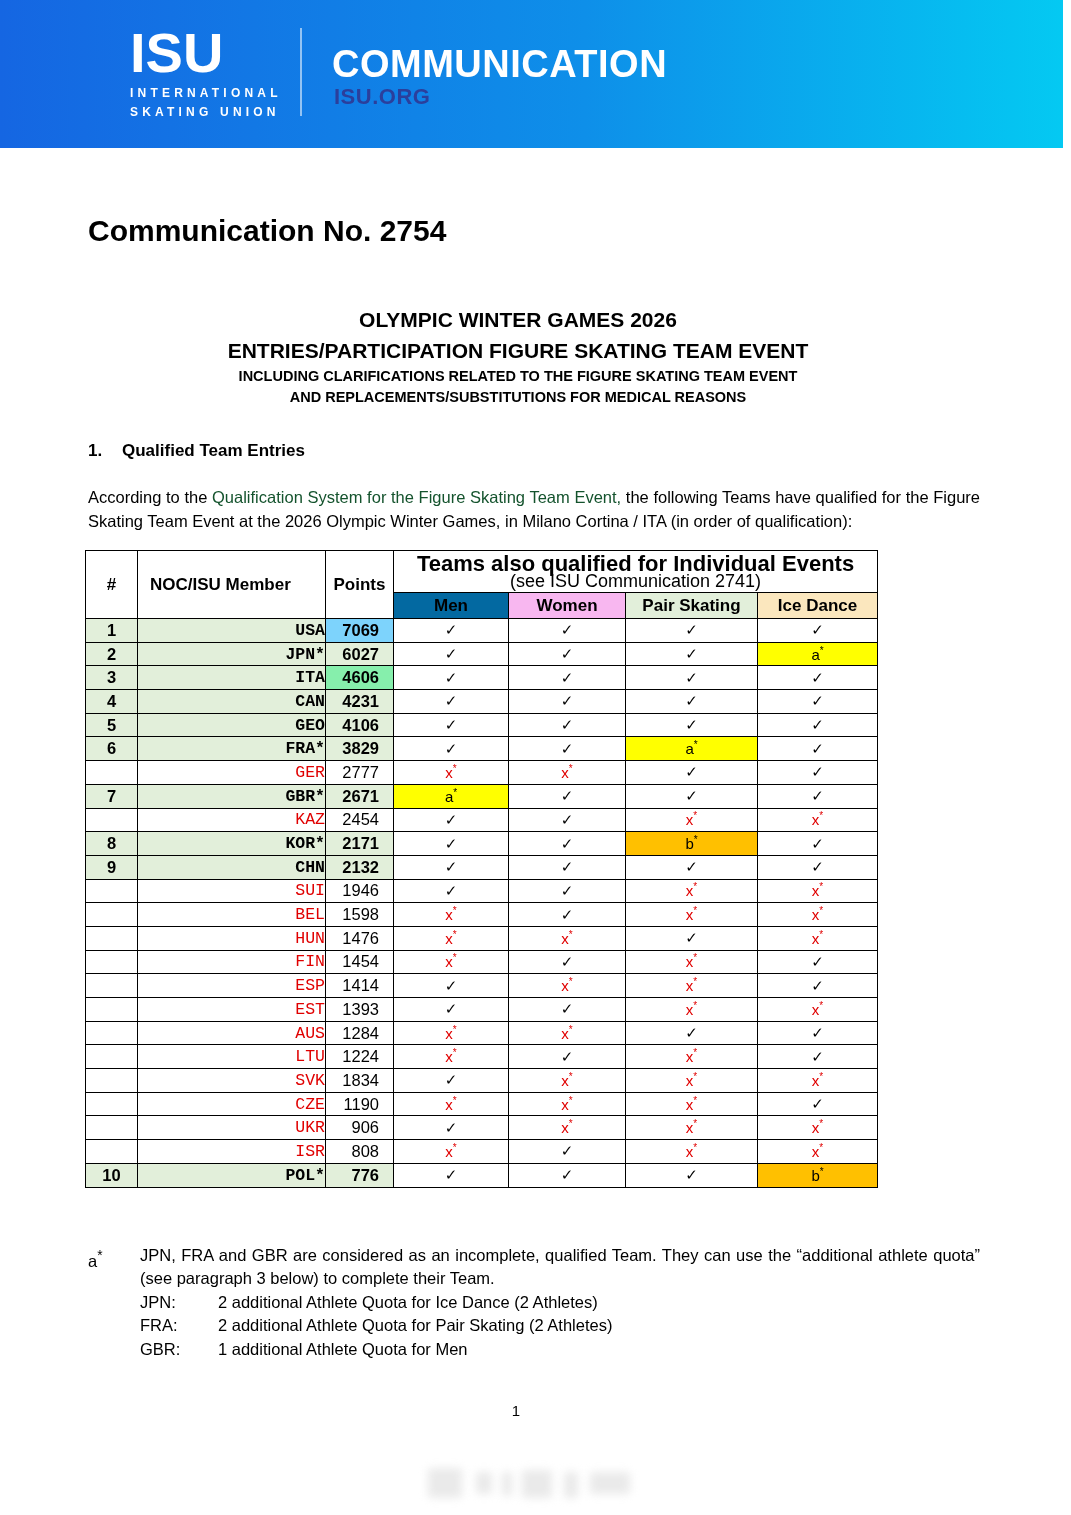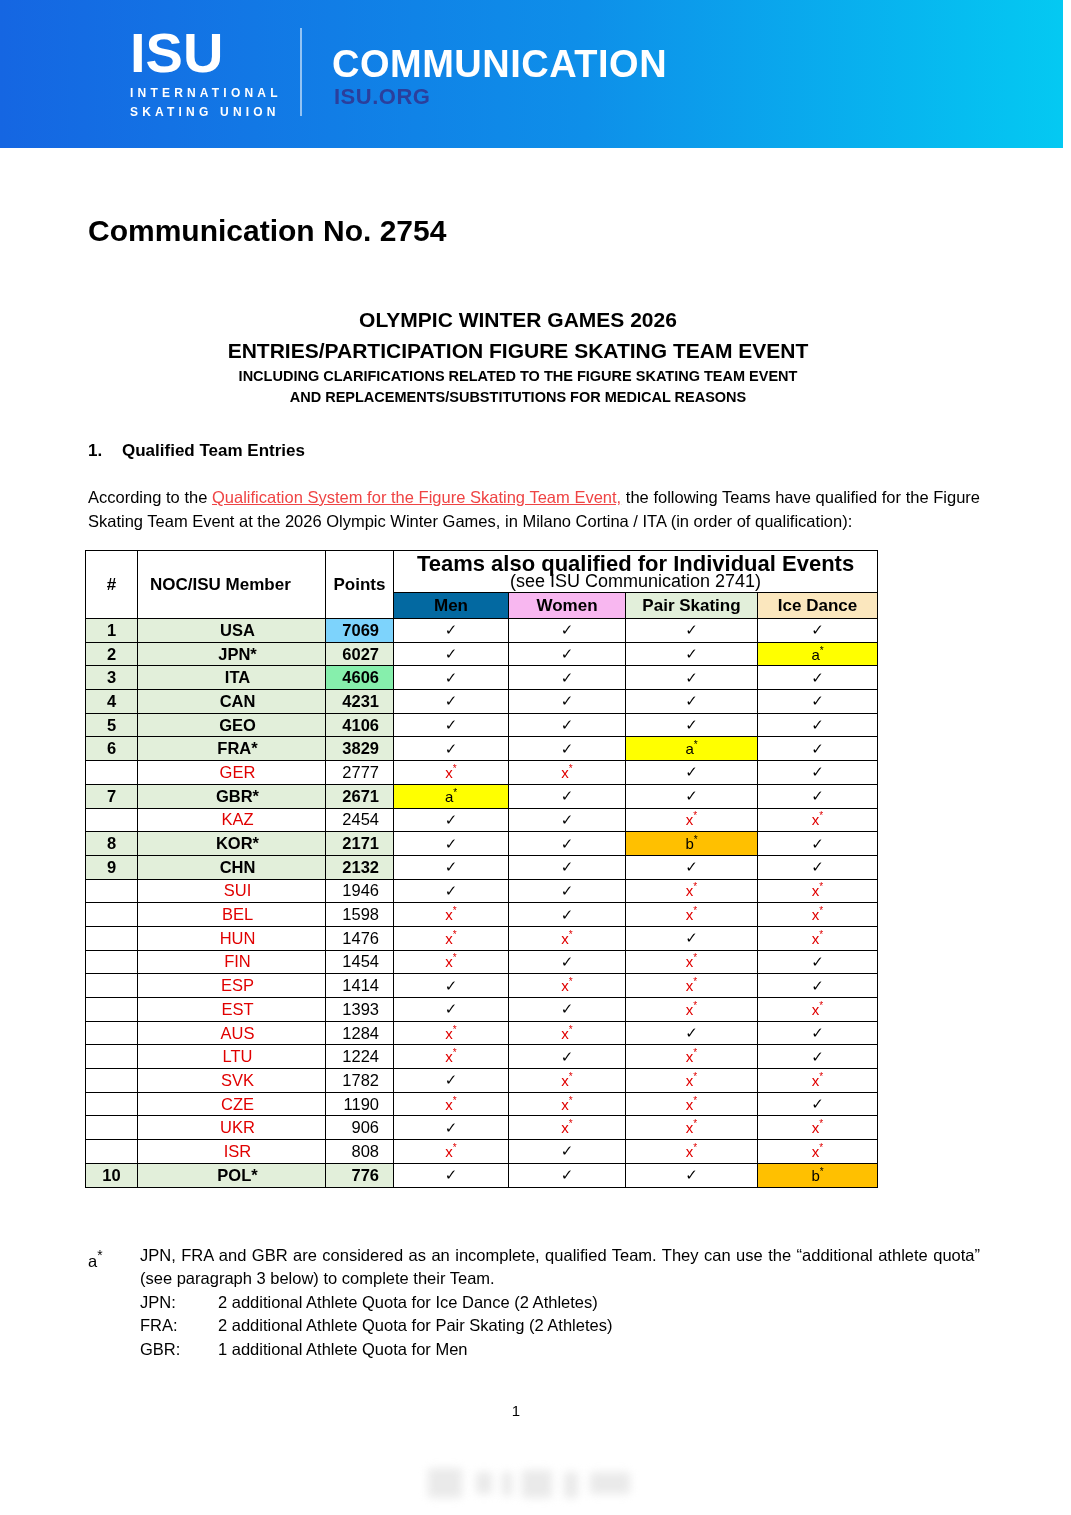--- a/index.html
+++ b/index.html
@@ -21,33 +21,33 @@
   .banner-title { position:absolute; left:332px; top:28px; font-size:38px; font-weight:800; color:#ffffff; letter-spacing:0.5px;margin-top:15px; }
   .banner-site { position:absolute; left:334px; top:84px; font-size:22px; font-weight:700; color:#2B3F9C; letter-spacing:0.5px; }
   
   .doc-title { margin:66px 0 0 88px; font-size:30px; font-weight:700; }
   .subtitle-block { margin:56px 0 0 60px; width:916px; text-align:center; font-weight:700; }
   .subtitle-lg { font-size:21px; line-height:31px; }
   .subtitle-sm { font-size:14.5px; line-height:21px; }
   .section-heading { display:flex; margin:33px 0 0 88px; font-size:17px; font-weight:700; }
   .section-num { width:34px; }
   .intro-paragraph { margin:25px 91px 0 88px; font-size:16.5px; line-height:23.5px; text-align:justify; }
-  .doc-link { color:#ef4444; text-decoration:underline; cursor:pointer; }
+  .doc-link { color:#14532d; cursor:pointer; }
   
   table.qual { margin:17px 0 0 85px; border-collapse:collapse; table-layout:fixed; width:792px; }
   table.qual th, table.qual td { border:1.5px solid #000; overflow:hidden; white-space:nowrap; }
   th.h-rank, th.h-noc, th.h-points { font-size:17px; font-weight:700; background:#fff; }
   th.h-noc { text-align:left; padding-left:12px; }
   th.h-group { height:42px; background:#fff; vertical-align:middle; }
   .group-title { font-size:22px; font-weight:700; line-height:20px; }
   .group-sub { font-size:18px; font-weight:400; line-height:15px; }
   th.h-event { height:26px; font-size:17px; font-weight:700; text-align:center; }
   td { height:23.7px; font-size:16.5px; vertical-align:middle; }
   td.c-rank { text-align:center; font-weight:700; }
-  td.c-noc { text-align:center; padding-left:12px; font-weight:700; }
+  td.c-noc { text-align:right; padding-left:12px; font-weight:700;font-family:Liberation Mono, monospace; }
   td.c-points { text-align:right; padding-right:14px; font-weight:700; }
   tr.unqualified td.c-noc { color:#E00000; font-weight:400; }
   tr.unqualified td.c-points { font-weight:400; }
   td.c-mark { text-align:center; font-size:15px; }
   td.c-mark sup { font-size:10px; vertical-align:super; line-height:0; }
   .mk-x { color:#E00000; }
   
   .footnotes { display:flex; margin:56px 91px 0 88px; font-size:16.5px; line-height:23.5px; }
   .fn-marker { width:52px; flex:none; }
   .fn-body { flex:1; }
@@ -286,21 +286,21 @@
           <td class="c-noc">LTU</td>
           <td class="c-points">1224</td>
           <td class="c-mark mk-x"><span>x</span><sup>*</sup></td>
           <td class="c-mark">✓</td>
           <td class="c-mark mk-x"><span>x</span><sup>*</sup></td>
           <td class="c-mark">✓</td>
         </tr>
         <tr class="unqualified">
           <td class="c-rank"></td>
           <td class="c-noc">SVK</td>
-          <td class="c-points">1782</td>
+          <td class="c-points">1834</td>
           <td class="c-mark">✓</td>
           <td class="c-mark mk-x"><span>x</span><sup>*</sup></td>
           <td class="c-mark mk-x"><span>x</span><sup>*</sup></td>
           <td class="c-mark mk-x"><span>x</span><sup>*</sup></td>
         </tr>
         <tr class="unqualified">
           <td class="c-rank"></td>
           <td class="c-noc">CZE</td>
           <td class="c-points">1190</td>
           <td class="c-mark mk-x"><span>x</span><sup>*</sup></td>

